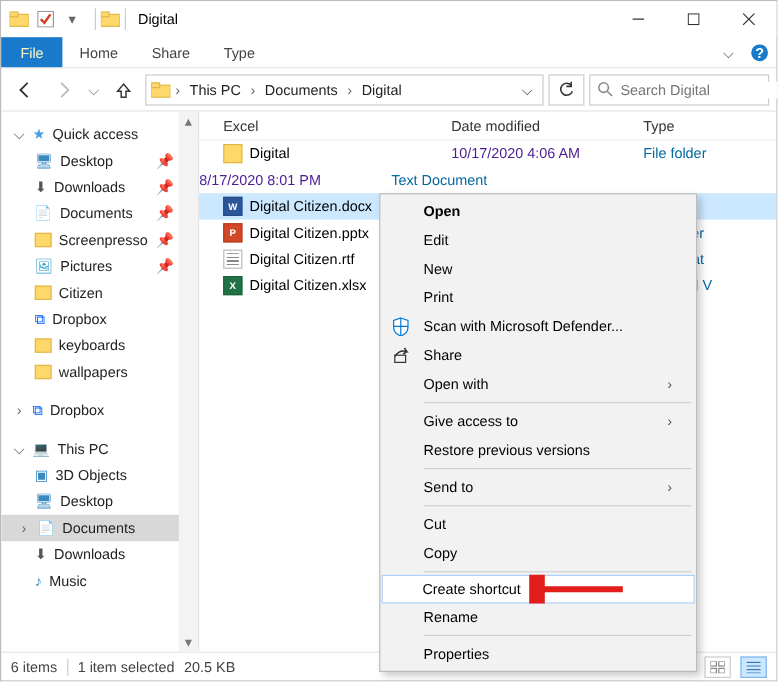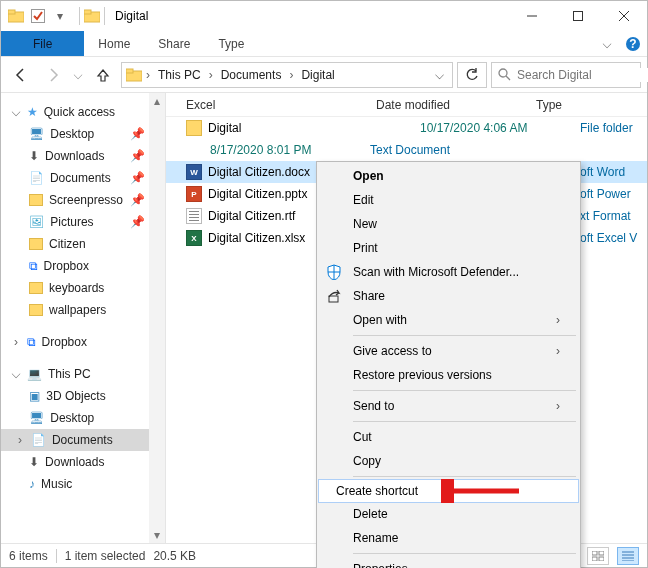--- a/index.html
+++ b/index.html
@@ -13,21 +13,21 @@
 .titlebar .sep { width: 1px; height: 18px; background: #ccc; margin: 0 4px; }
 .titlebar .title { padding-left: 6px; color: #000; }
 .titlebar .spacer { flex: 1; }
 .winbtns { display: flex; }
 .winbtn { width: 46px; height: 30px; display: flex; align-items: center; justify-content: center; color: #333; }
 .winbtn svg { stroke: #333; }
 
 
 .ribbon { display: flex; align-items: stretch; height: 26px; border-bottom: 1px solid #e5e5e5; }
 .ribbon .tab { padding: 0 14px; display: flex; align-items: center; color: #444; }
-.ribbon .tab.file { background: #1979ca; color: #0f172a; padding: 0 32px; }
+.ribbon .tab.file { background: #1979ca; color: #fef9c3; padding: 0 16px; }
 .ribbon .spacer { flex: 1; }
 .ribbon .help { width: 28px; display: flex; align-items: center; justify-content: center; }
 .ribbon .expand { width: 24px; display:flex; align-items:center; justify-content:center; color:#666; }
 
 
 .navbar { display: flex; align-items: center; height: 36px; padding: 4px 6px; gap: 4px; border-bottom: 1px solid #e5e5e5; }
 .navbtn { width: 28px; height: 28px; display: flex; align-items: center; justify-content: center; color: #888; }
 .navbtn.active { color: #333; }
 .address { flex: 1; display: flex; align-items: center; height: 26px; border: 1px solid #ccc; padding: 0 4px; gap: 2px; }
 .address .crumb { padding: 0 4px; color: #222; }
@@ -52,38 +52,38 @@
 
 .content { flex:1; display:flex; flex-direction:column; position:relative; }
 .cols { display:flex; height:24px; align-items:center; border-bottom:1px solid #eee; color:#333; }
 .cols .col-name { width:210px; padding-left:20px; }
 .cols .col-date { width:160px; }
 .cols .col-type { flex:1; }
 
 .files { flex:1; position:relative; }
 .row { display:flex; align-items:center; height:22px; }
 .row .c-name { width:210px; padding-left:20px; display:flex; align-items:center; gap:6px; }
-.row .c-date { width:160px; color:#0f766e;margin-left:44px; }
+.row .c-date { width:160px; color:#4c1d95; }
 .row .c-type { flex:1; color:#0369a1; white-space:nowrap; overflow:hidden; }
 .row.sel { background:#cce8ff; }
 .row.sel .c-name { background:#cce8ff; }
 .ficon { width:16px; height:16px; display:inline-flex; align-items:center; justify-content:center; background:#fff; border:1px solid #bbb; font-size:8px; font-weight:bold; color:#fff; }
 .ficon.folder { background:#ffd86b; border-color:#e0b84a; }
 .ficon.txt { background:#fff; border-color:#bbb; color:#888; }
 .ficon.word { background:#2b579a; border-color:#244a84; }
 .ficon.ppt { background:#d24726; border-color:#b33c20; }
 .ficon.rtf { background:#fff; border-color:#bbb; position:relative; }
 .ficon.rtf::after { content:""; position:absolute; left:2px; right:2px; top:2px; bottom:2px; background: repeating-linear-gradient(#888,#888 1px,#fff 1px,#fff 3px); }
 .ficon.xls { background:#217346; border-color:#1b6139; }
 
 
 .ctxmenu { position:absolute; top:0px; left:150px; width:265px; background:#f2f2f2; border:1px solid #bbb; box-shadow:3px 3px 6px rgba(0,0,0,0.2); padding:2px; }
 .ctxmenu .mi { display:flex; align-items:center; height:24px; padding-left:34px; padding-right:18px; color:#000; position:relative; }
 .ctxmenu .mi.bold { font-weight:bold; }
-.ctxmenu .mi.hover { background:#fff; border:1px solid #aecff7; height:24px; margin:-1px; padding-left:17px;text-align:right; }
+.ctxmenu .mi.hover { background:#fff; border:1px solid #aecff7; height:24px; margin:-1px; padding-left:33px;text-align:right; }
 .ctxmenu .mi .arr { margin-left:auto; color:#555; }
 .ctxmenu .mi .mico { position:absolute; left:6px; width:18px; height:18px; display:flex; align-items:center; justify-content:center; }
 .ctxmenu hr { border:none; border-top:1px solid #d0d0d0; margin:3px 2px 3px 34px; }
 
 
 .status { height:24px; border-top:1px solid #e5e5e5; display:flex; align-items:center; padding:0 8px; gap:8px; color:#444; }
 .status .vsep { width:1px; height:14px; background:#ccc; }
 .status .spacer { flex:1; }
 .status .view { width:22px; height:18px; border:1px solid #ccc; display:flex; align-items:center; justify-content:center; }
 .status .view.sel { background:#cce8ff; border-color:#7bb6ee; }
@@ -414,23 +414,20 @@
           <hr>
           <div class="mi">
               <span>Cut</span>
             </div>
           <div class="mi">
               <span>Copy</span>
             </div>
           <hr>
           <div class="mi hover">
               <span>Create shortcut</span>
-            </div>
-          <div class="mi">
-              <span>Delete</span>
             </div>
           <div class="mi">
               <span>Rename</span>
             </div>
           <hr>
           <div class="mi">
               <span>Properties</span>
             </div>
         </div>
 

